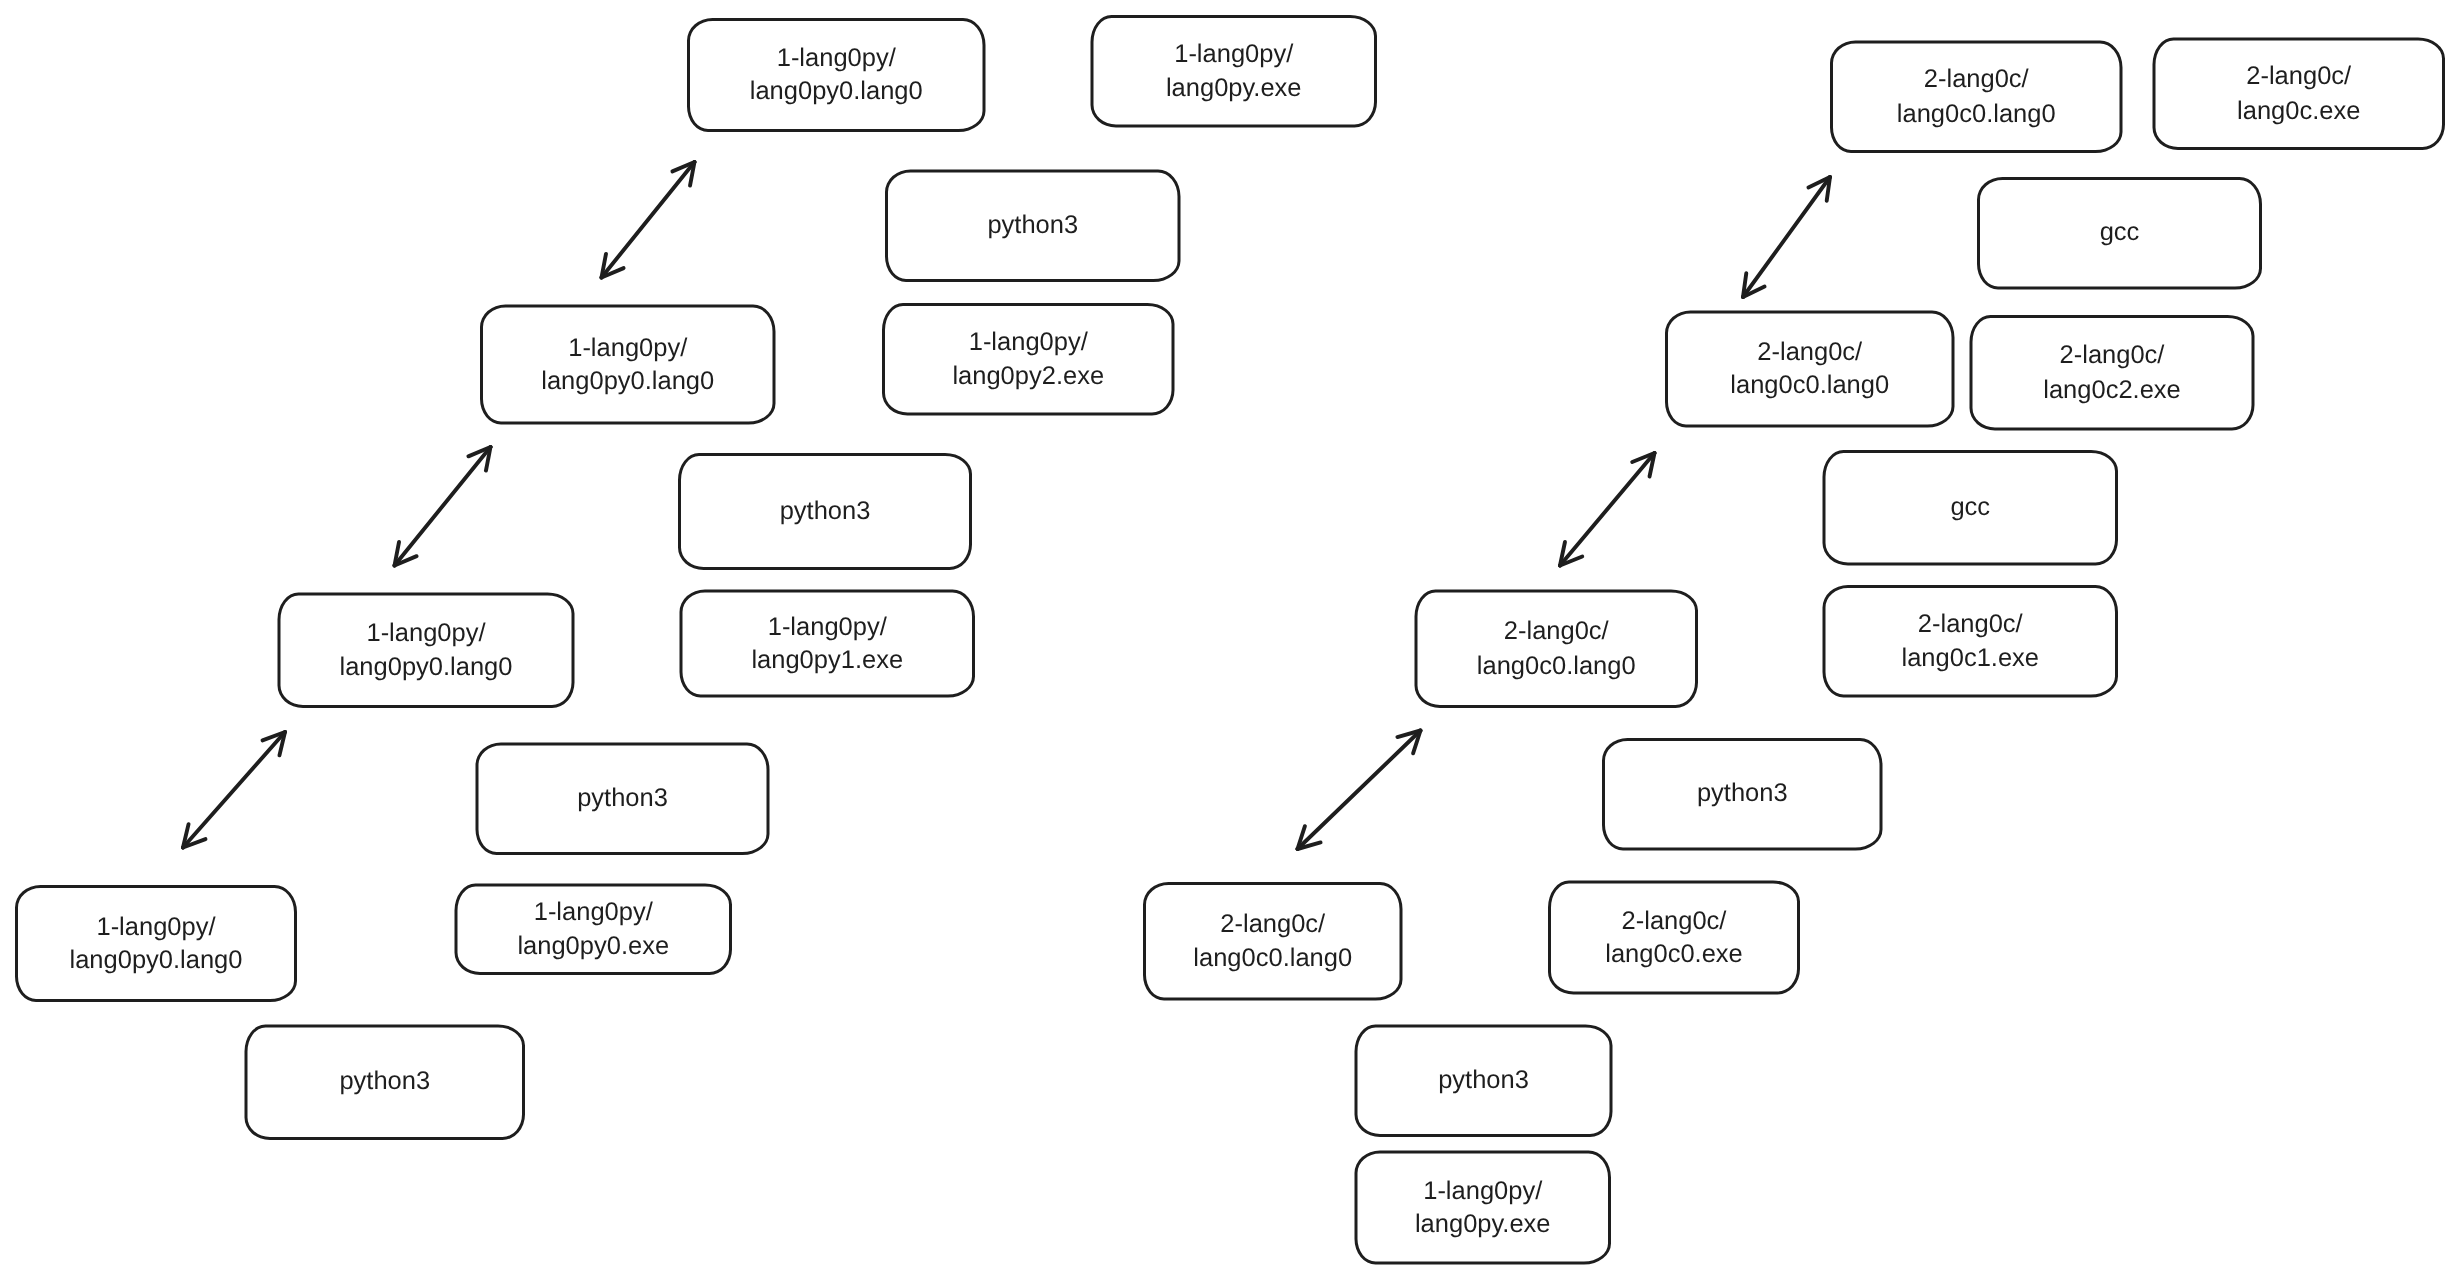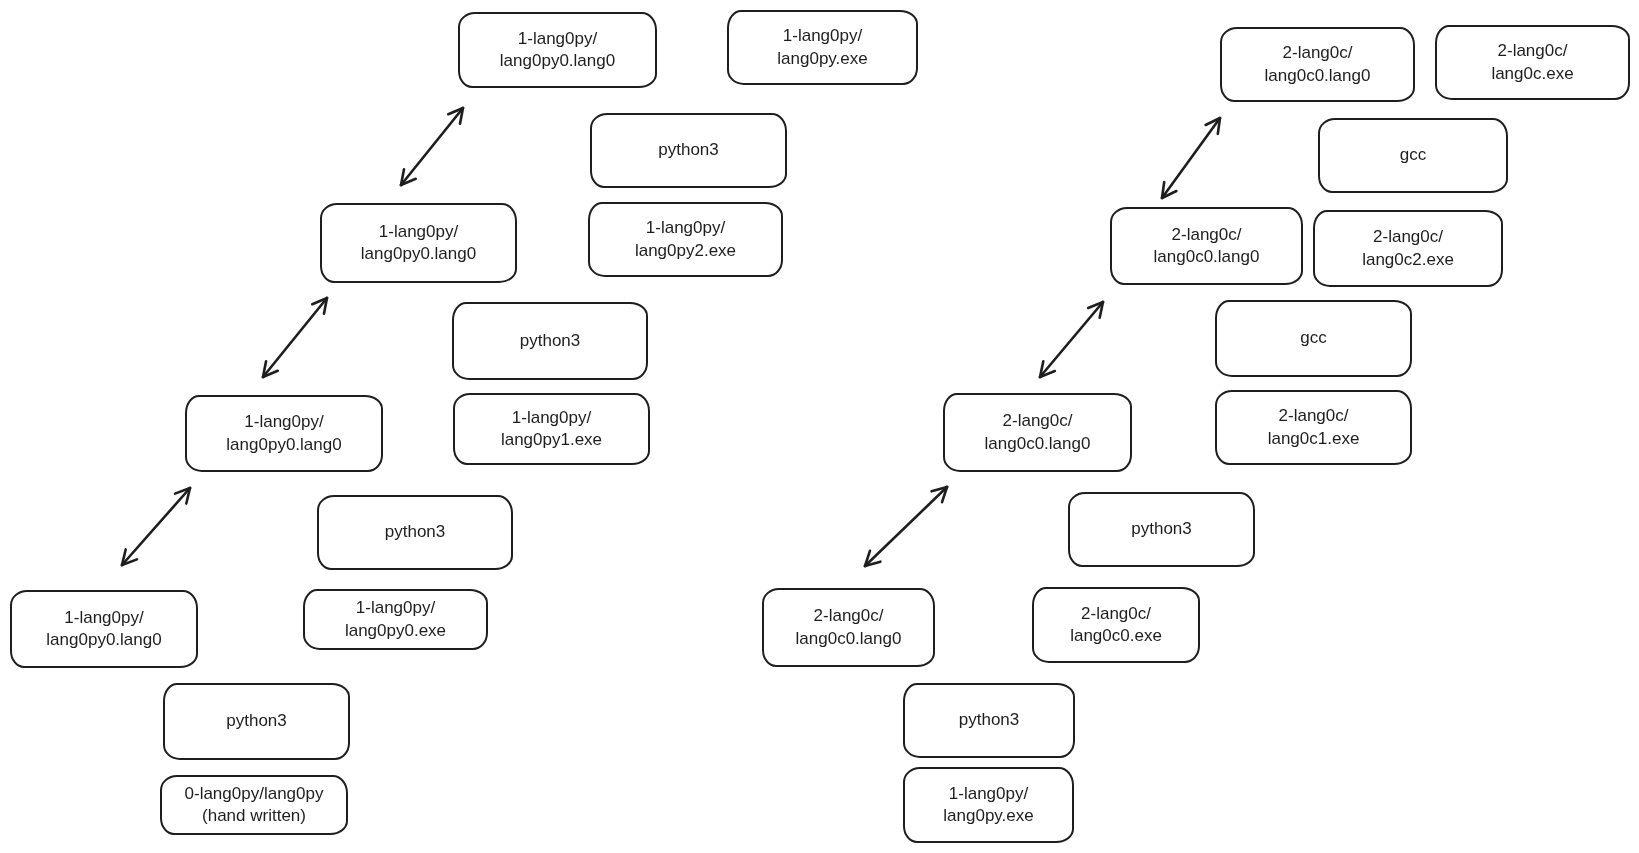--- a/index.html
+++ b/index.html
@@ -101,22 +101,20 @@
   <div class="node" style="left:453px;top:393px;width:197px;height:72px">1-lang0py/
 lang0py1.exe</div>
   <div class="node alt" style="left:185px;top:395px;width:198px;height:77px">1-lang0py/
 lang0py0.lang0</div>
   <div class="node" style="left:317px;top:495px;width:196px;height:75px">python3</div>
   <div class="node alt" style="left:303px;top:589px;width:185px;height:61px">1-lang0py/
 lang0py0.exe</div>
   <div class="node" style="left:10px;top:590px;width:188px;height:78px">1-lang0py/
 lang0py0.lang0</div>
   <div class="node alt" style="left:163px;top:683px;width:187px;height:77px">python3</div>
-  <div class="node" style="left:160px;top:775px;width:188px;height:60px">0-lang0py/lang0py
-(hand written)</div>
 
   <div class="node" style="left:1220px;top:27px;width:195px;height:75px">2-lang0c/
 lang0c0.lang0</div>
   <div class="node alt" style="left:1435px;top:25px;width:195px;height:75px">2-lang0c/
 lang0c.exe</div>
   <div class="node" style="left:1318px;top:118px;width:190px;height:75px">gcc</div>
   <div class="node alt" style="left:1313px;top:210px;width:190px;height:77px">2-lang0c/
 lang0c2.exe</div>
   <div class="node" style="left:1110px;top:207px;width:193px;height:78px">2-lang0c/
 lang0c0.lang0</div>

